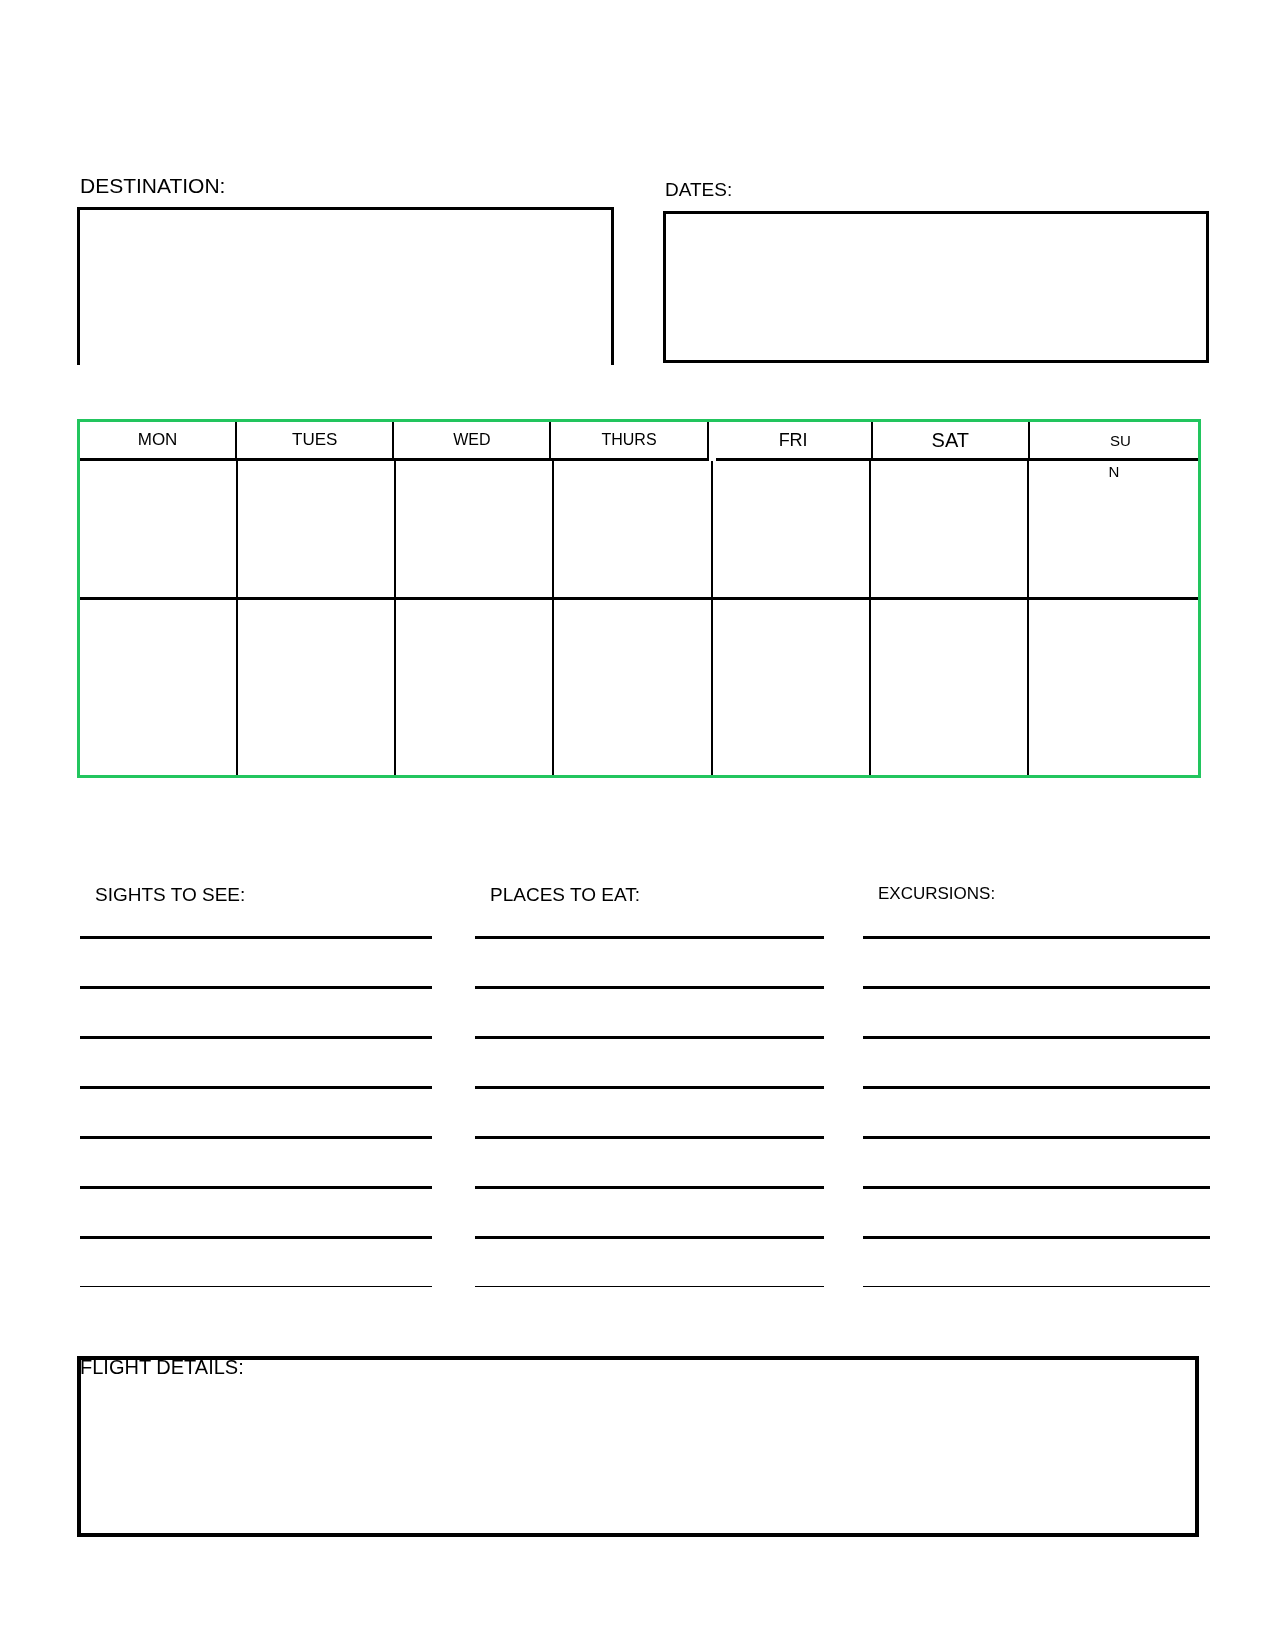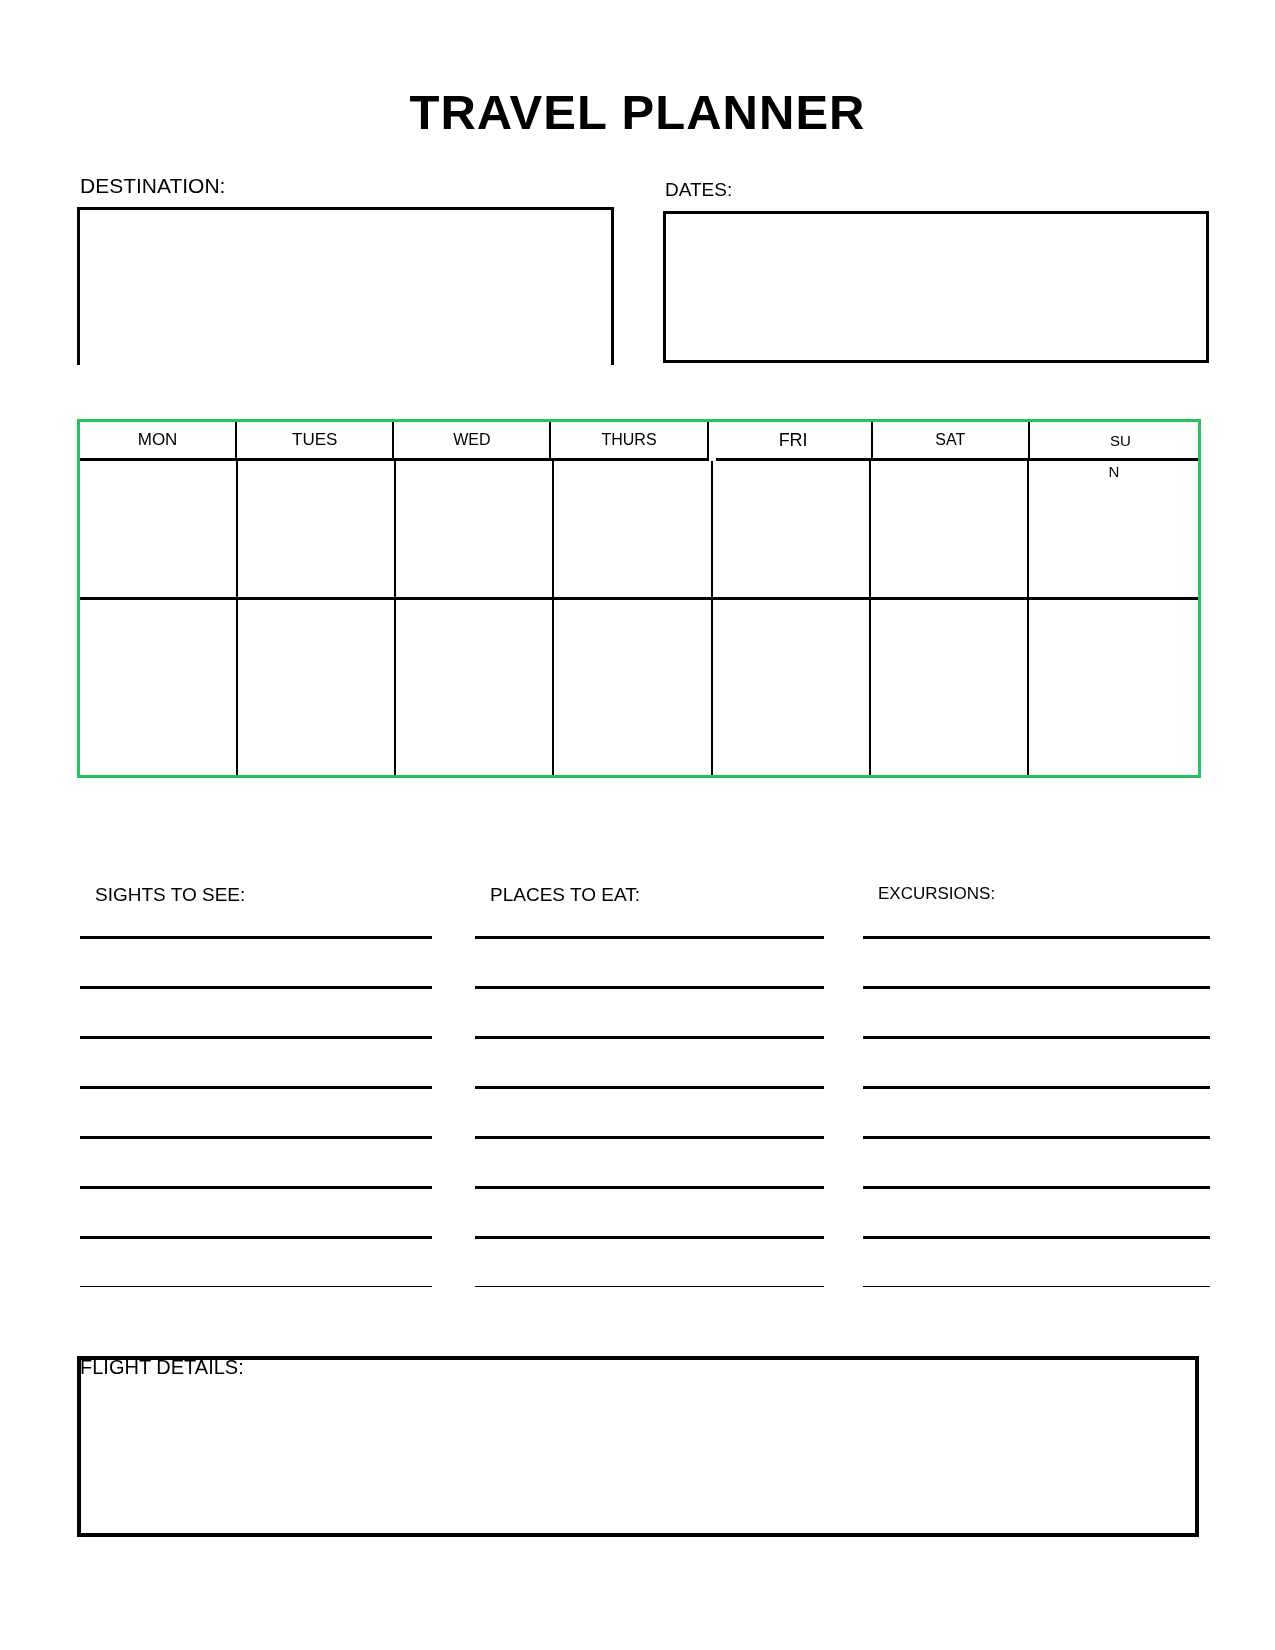--- a/index.html
+++ b/index.html
@@ -65,21 +65,21 @@
     border-bottom: 3px solid #000;
     display: flex; align-items: center; justify-content: center;
     font-size: 15px;
   }
   .r1 .cell { border-bottom: 3px solid #000; }
   .head .cell:nth-child(1) { font-size: 17px; }
   .head .cell:nth-child(2) { font-size: 17px; }
   .head .cell:nth-child(3) { font-size: 16px; }
   .head .cell:nth-child(4) { font-size: 16px; }
   .head .cell:nth-child(5) { font-size: 18px; margin-left: 7px; }
-  .head .cell:nth-child(6) { font-size: 16px; }
+  .head .cell:nth-child(6) { font-size: 20px; }
   .head .cell:nth-child(7) { font-size: 15px; }
   .day-overflow {
     position: absolute;
     top: calc(100% + 6px);
     left: 0; width: 100%;
     text-align: center;
     font-size: 15px;
     line-height: 1;
   }
 
@@ -102,21 +102,20 @@
     text-align: center;
     font-size: 17px;
     letter-spacing: 0.5px;
   }
 </style>
 </head>
 <body>
 
 <div class="page">
 
-  <div class="title">TRAVEL PLANNER</div>
 
   <div class="field-label" id="dest-label">DESTINATION:</div>
   <div id="dest-box"></div>
 
   <div class="field-label" id="dates-label">DATES:</div>
   <div id="dates-box"></div>
 
   <div class="week">
     <div class="week-row head" id="week-head">
         <div class="cell">

